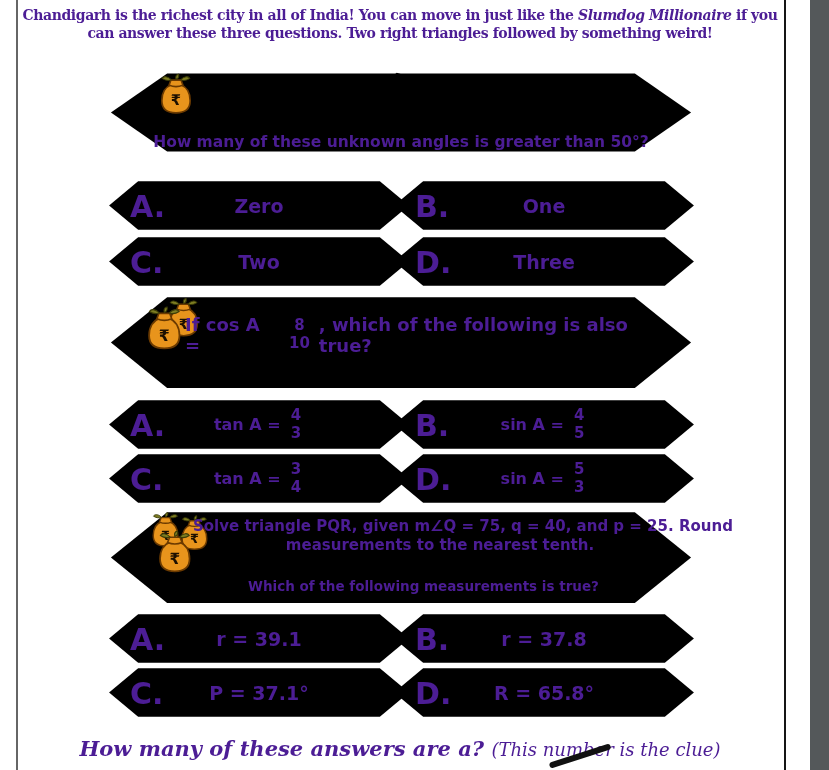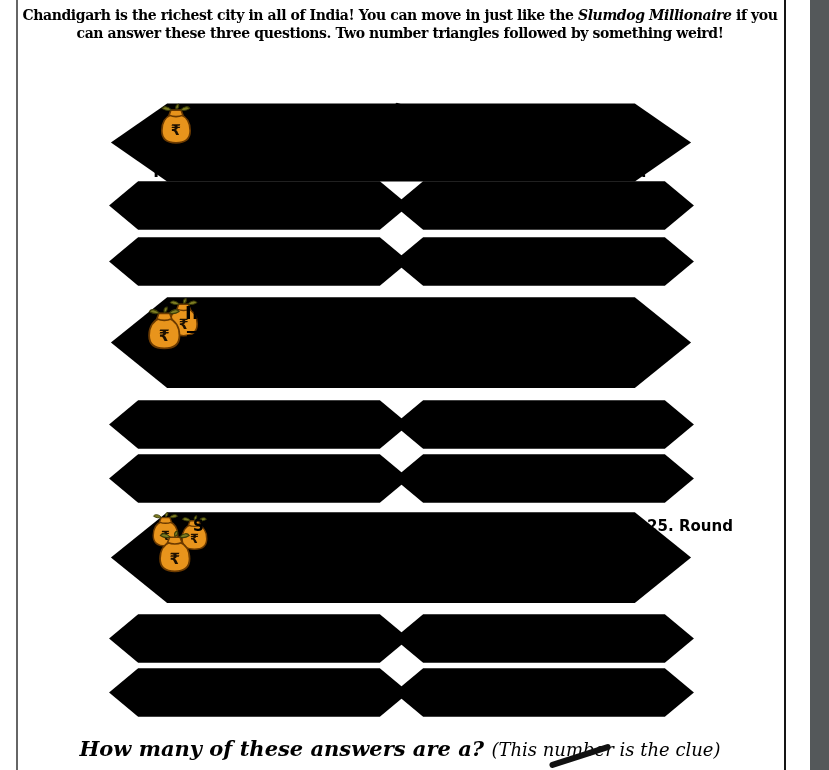--- a/index.html
+++ b/index.html
@@ -1,17 +1,17 @@
 <!DOCTYPE html>
 <html style="--banner-purple: #90278E; --bag-orange: #E8941C; --leaf-green: #7D7D22; --side-gray: #54585A;"><head>
 <meta charset="utf-8">
 <style>
   html,body{margin:0;padding:0;background:#fff;}
   .page{position:relative;width:829px;height:770px;background:#fff;overflow:hidden;
-        font-family:"DejaVu Sans",sans-serif;color:#000000;text-decoration:underline;}
+        font-family:"DejaVu Sans",sans-serif;color:#4c1d95;text-decoration:underline;}
   .vline-left{position:absolute;left:16px;top:0;width:2px;height:770px;background:#666;}
   .vline-right{position:absolute;left:784px;top:0;width:2px;height:770px;background:#151515;}
   .gray-strip{position:absolute;left:810px;top:0;width:19px;height:770px;background:var(--side-gray,#54585A);}
 
   
   .header{position:absolute;left:20px;top:7px;width:760px;text-align:center;
           font-family:"DejaVu Serif",serif;font-size:14px;line-height:17.5px;
           letter-spacing:-0.4px;font-weight:bold;}
   .header .hline{white-space:nowrap;}
   .italic{font-style:italic;}
@@ -24,21 +24,21 @@
   .bagset{position:absolute;overflow:visible;}
   .bag-body{fill:var(--bag-orange,#E8941C);}
   .bag-leaf{fill:var(--leaf-green,#7D7D22);stroke:#3C3C08;stroke-width:1;}
   .bag-rupee{font-size:14px;font-weight:bold;fill:#1D1000;font-family:"DejaVu Sans",sans-serif;}
 
   .q1-question{position:absolute;left:0;right:0;bottom:4px;text-align:center;
                font-size:15.5px;font-weight:bold;}
   .tri{position:absolute;left:228px;top:0;width:226px;height:66px;overflow:visible;}
   .tri text{font-family:"DejaVu Sans",sans-serif;fill:#000;}
 
-  .q2-line{position:absolute;left:80px;right:18px;top:6px;height:48px;
+  .q2-line{position:absolute;left:80px;right:18px;top:18px;height:48px;
            display:flex;align-items:center;justify-content:space-between;
            font-size:18px;font-weight:bold;}
   .q2post{margin-left:6px;}
 
   .frac{display:inline-flex;flex-direction:column;align-items:center;line-height:1.05;
         font-size:15px;font-weight:bold;margin-left:7px;}
   .frac .fn{padding:0 3px;border-bottom:2px solid #000;}
   .frac .fd{padding:0 3px;}
 
   .q3-l12{position:absolute;left:88px;right:10px;top:9px;text-align:center;
@@ -79,24 +79,24 @@
   </defs>
 </svg>
 
 <div class="page">
   <div class="vline-left"></div>
   <div class="vline-right"></div>
   <div class="gray-strip"></div>
 
   <div class="header">
     <div class="hline"><span>Chandigarh is the richest city in all of India! You can move in just like the </span><span class="italic">Slumdog Millionaire</span><span> if you</span></div>
-    <div class="hline">can answer these three questions. Two number triangles followed by something weird!</div>
-  </div>
-
-  <div class="banner" style="left:105px;top:100px;width:592px;height:85px;">
+    <div class="hline">can answer these three questions. Two right triangles followed by something weird!</div>
+  </div>
+
+  <div class="banner" style="left:105px;top:70px;width:592px;height:85px;">
     <svg class="shape" viewBox="0 0 200 60" preserveAspectRatio="none">
         <use href="#hexbanner" xlink:href="#hexbanner"></use>
       </svg>
     <svg class="bagset" style="left:52px;top:4px;width:38px;height:42px;" viewBox="0 0 34 40">
       <use href="#bag" xlink:href="#bag"></use>
     </svg>
     <svg class="tri" viewBox="0 0 226 66">
       <polygon points="5,53 64,4 218,53" fill="none" stroke="#000" stroke-width="2.4"></polygon>
       <line x1="64" y1="4" x2="64" y2="53" stroke="#000" stroke-width="2.1"></line>
       <polyline points="56,53 56,45 64,45" fill="none" stroke="#000" stroke-width="1.6"></polyline>

